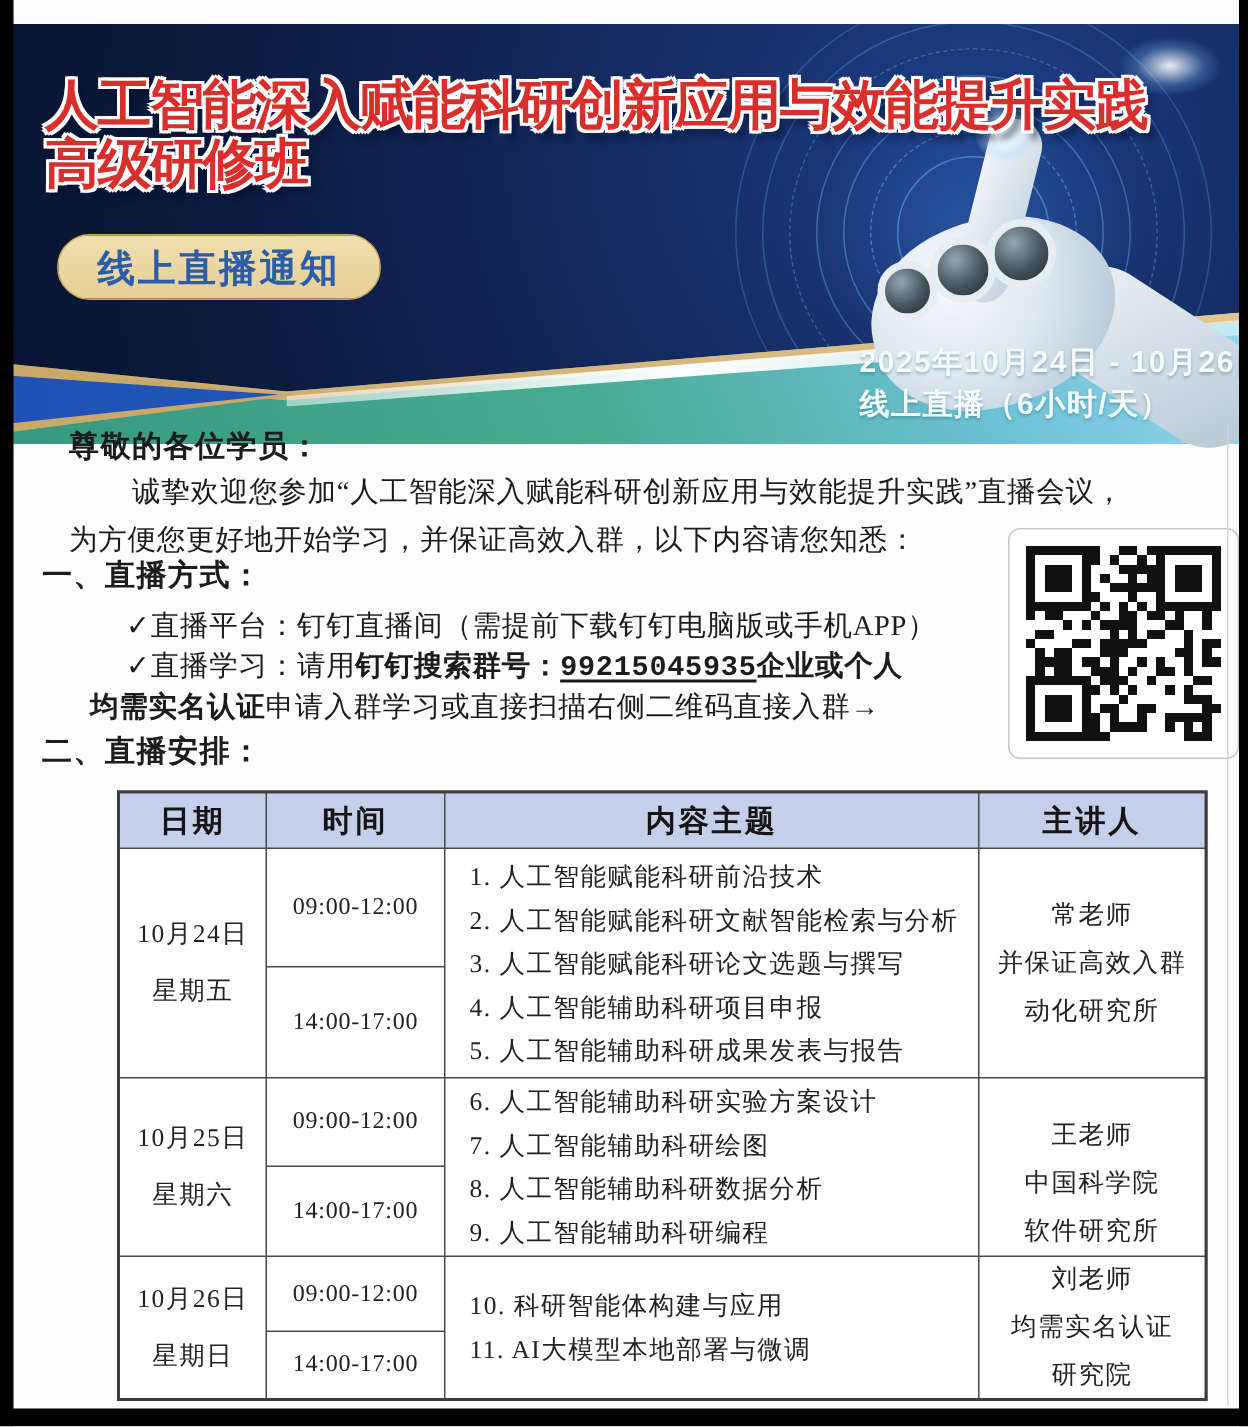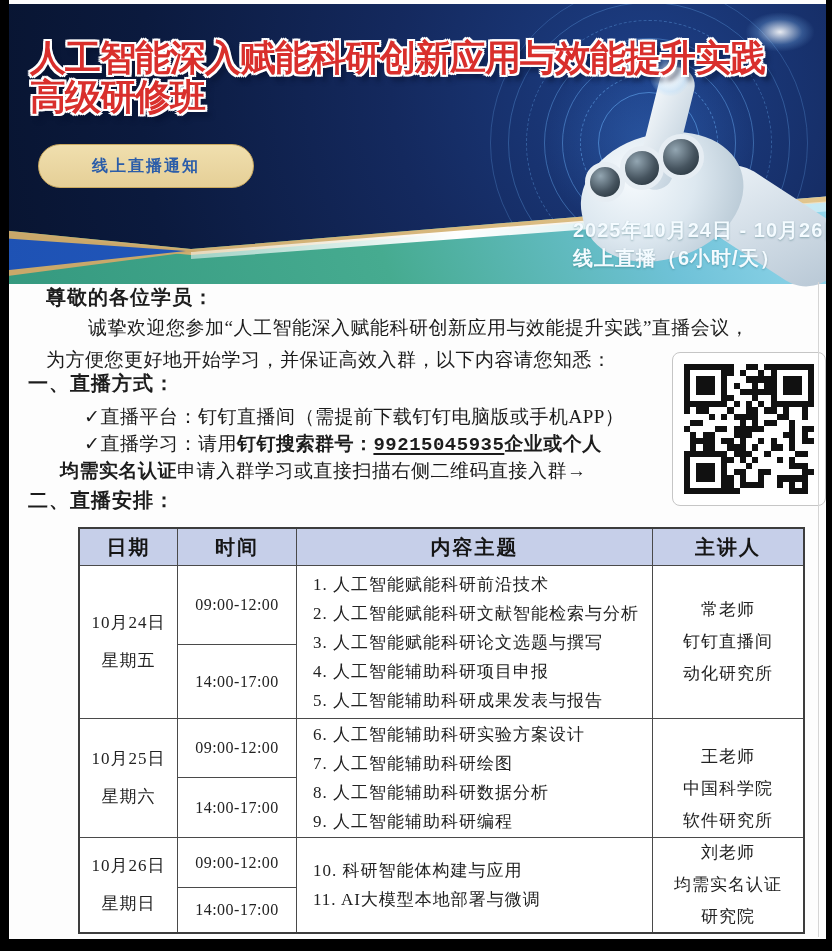--- a/index.html
+++ b/index.html
@@ -1,20 +1,20 @@
 <!DOCTYPE html>
 <html><head>
 <meta charset="utf-8">
 <style>
   html,body{margin:0;padding:0;}
   body{font-family:"Liberation Serif",serif;background:#ffffff;}
   #page{position:relative;width:832px;height:951px;background:#fdfdfd;overflow:hidden;}
 
   
-  #banner{position:absolute;left:0;top:4px;width:832px;height:252px;}
+  #banner{position:absolute;left:0;top:16px;width:832px;height:252px;}
   .teal-base{position:absolute;left:0;top:175px;width:832px;height:105px;
     background:linear-gradient(68deg,#35997f 0%,#46ab90 45%,#6fc2d8 78%,#97d9ee 100%);}
   .navy{position:absolute;left:0;top:0;width:832px;height:280px;
     background:radial-gradient(circle at 78% 28%,#1d3f86 0%,#14295e 38%,#0b1a3e 75%,#081430 100%);
     clip-path:polygon(0px 0px,832px 0px,832px 192px,191px 245px,0px 226px);}
   .gold-stripe{position:absolute;left:0;top:0;width:832px;height:280px;background:linear-gradient(90deg,#caa76a,#e2c68e);
     clip-path:polygon(0px 226px,191px 245px,832px 192px,832px 198px,191px 251px,0px 232px);}
   .silver-streak{position:absolute;left:0;top:0;width:832px;height:280px;
     background:linear-gradient(90deg,rgba(255,255,255,0.15),#ffffff 55%,rgba(255,255,255,0.45));
     clip-path:polygon(191px 248px,832px 197px,832px 207px,191px 255px);}
@@ -44,21 +44,21 @@
 
   
   .title{position:absolute;left:30px;font-family:"Liberation Sans",sans-serif;font-weight:bold;
     font-size:36px;letter-spacing:-1px;color:#d92f2c;white-space:nowrap;
     text-shadow:-2px -2px 0 #fff,2px -2px 0 #fff,-2px 2px 0 #fff,2px 2px 0 #fff,0 -2px 0 #fff,0 2px 0 #fff,-2px 0 0 #fff,2px 0 0 #fff,5px 6px 5px rgba(5,15,45,0.65);}
   .title1{top:30px;}
   .title2{top:69px;}
   .badge{position:absolute;left:38px;top:140px;width:214px;height:42px;border-radius:22px;
     background:linear-gradient(180deg,#f0dfae,#e5cf97);border:1px solid #caa95f;
     display:flex;align-items:center;justify-content:center;
-    font-family:Liberation Mono, monospace;font-weight:bold;font-size:16px;letter-spacing:2px;color:#2b5da9;}
+    font-family:Liberation Mono, monospace;font-weight:bold;font-size:25px;letter-spacing:2px;color:#2b5da9;}
   .date-block{position:absolute;left:573px;top:212px;font-family:"Liberation Sans",sans-serif;
     font-weight:bold;font-size:20px;line-height:28px;color:#f4fbff;letter-spacing:1px;
     text-shadow:0 1px 2px rgba(20,80,90,0.35);white-space:nowrap;}
 
   
   .t{position:absolute;color:#1c1c1c;white-space:nowrap;}
   .serif19{font-size:19px;letter-spacing:0.5px;text-align:center;}
   .boldsans{font-family:"Liberation Sans",sans-serif;font-weight:bold;}
   .salutation{left:46px;top:284px;font-size:20px;letter-spacing:1px;}
   .p1{left:88px;top:315px;}
@@ -323,21 +323,21 @@
       <div class="cell time-cell" style="grid-area: 3 / 2;">14:00-17:00</div>
       <div class="cell topics-cell" style="grid-area: 2 / 3 / span 2;">
         <div>1. 人工智能赋能科研前沿技术</div>
         <div>2. 人工智能赋能科研文献智能检索与分析</div>
         <div>3. 人工智能赋能科研论文选题与撰写</div>
         <div>4. 人工智能辅助科研项目申报</div>
         <div>5. 人工智能辅助科研成果发表与报告</div>
       </div>
       <div class="cell speaker-cell" style="grid-area: 2 / 4 / span 2;">
         <div>常老师</div>
-        <div>钉钉直播间</div>
+        <div>并保证高效入群</div>
         <div>动化研究所</div>
       </div>
       <div class="cell date-cell" style="grid-area: 4 / 1 / span 2;">
         <div>10月25日</div>
         <div>星期六</div>
       </div>
       <div class="cell time-cell" style="grid-area: 4 / 2;">09:00-12:00</div>
       <div class="cell time-cell" style="grid-area: 5 / 2;">14:00-17:00</div>
       <div class="cell topics-cell" style="grid-area: 4 / 3 / span 2;">
         <div>6. 人工智能辅助科研实验方案设计</div>

